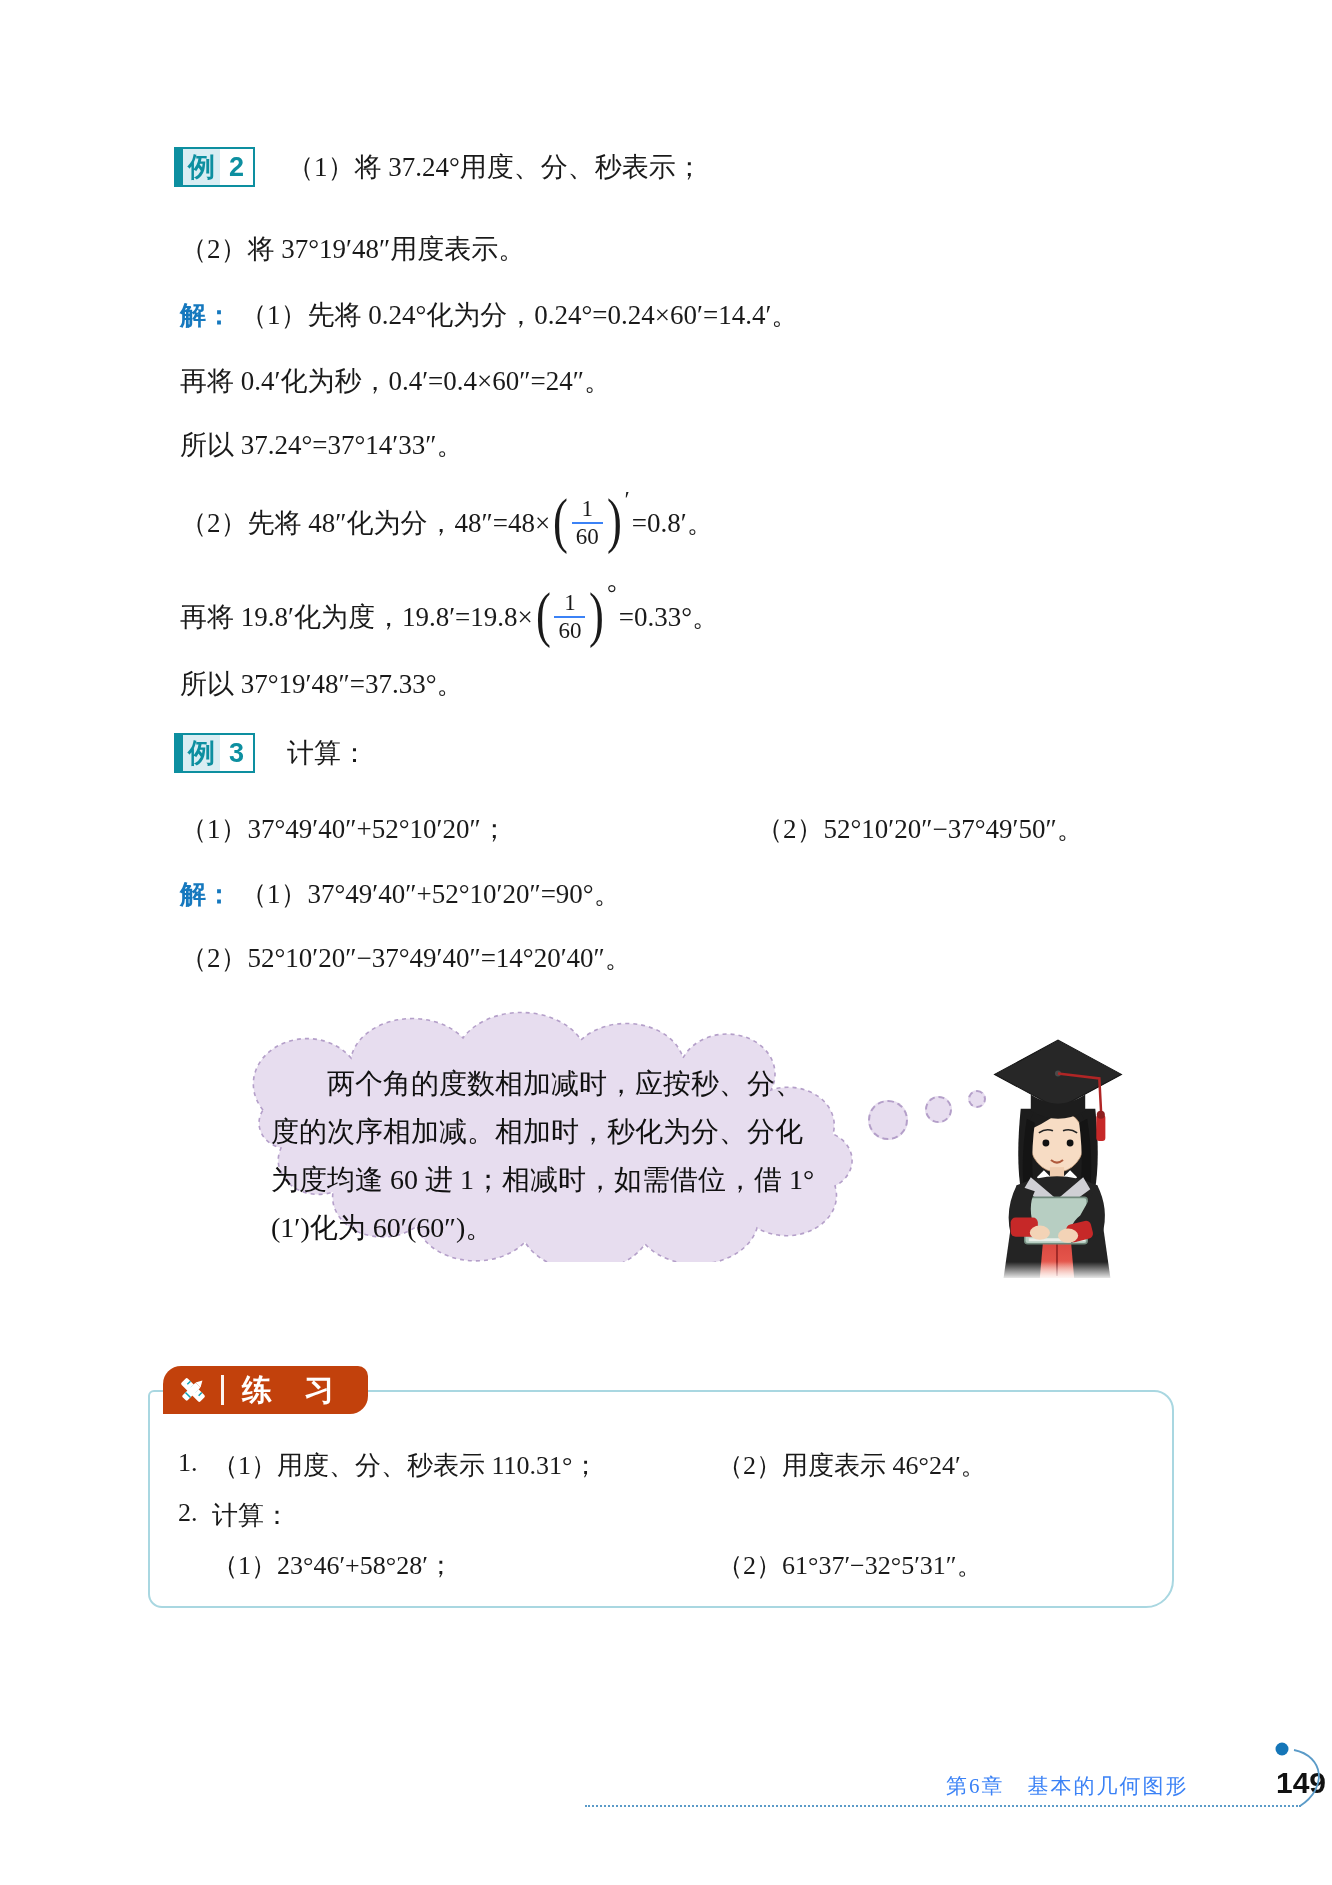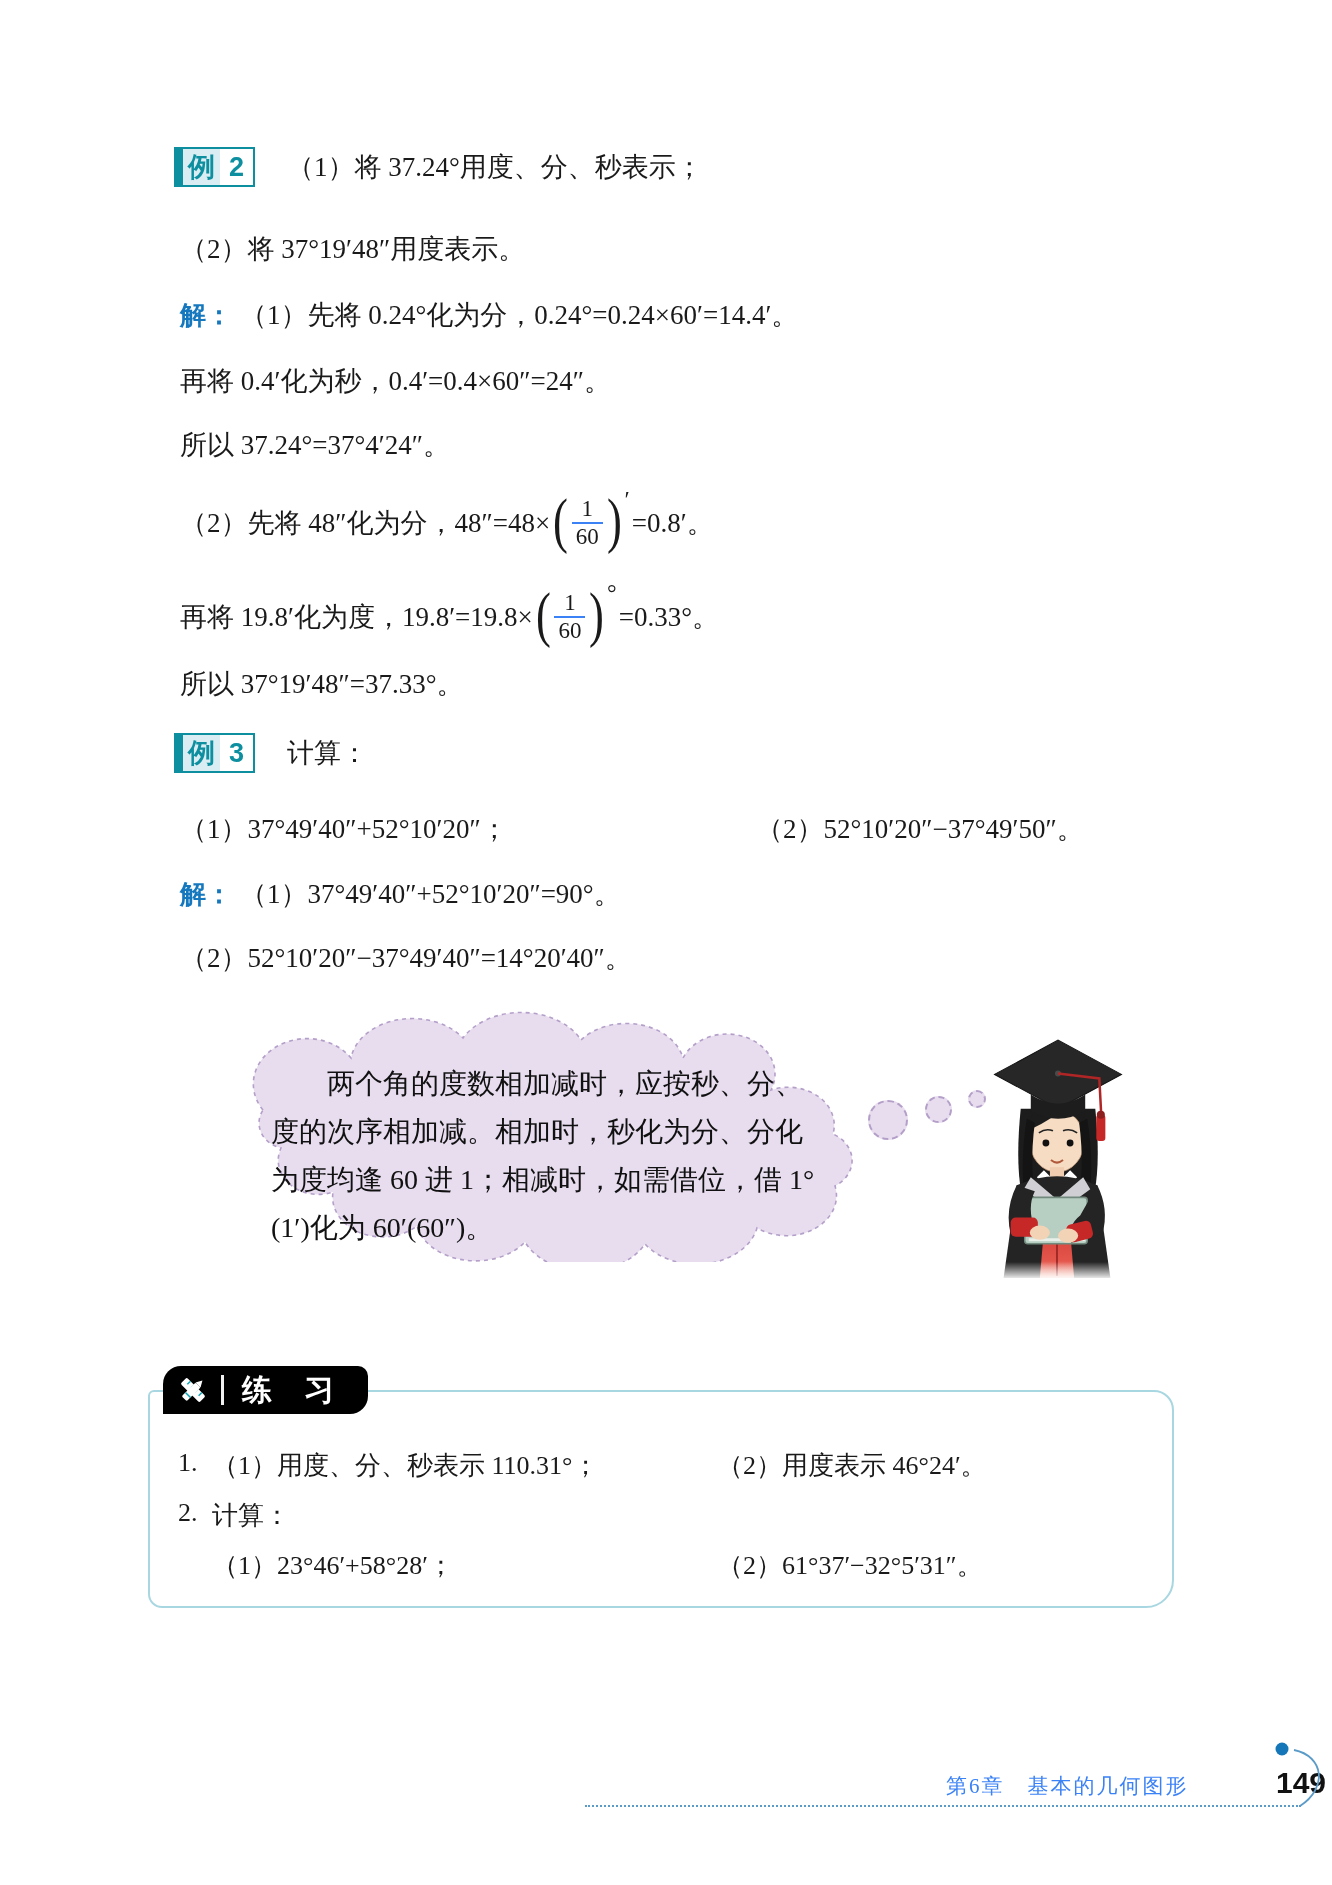--- a/index.html
+++ b/index.html
@@ -25,21 +25,21 @@
   .frac .num{padding:0 4px;}
   .bigp{font-size:62px;font-weight:400;line-height:0;transform:scaleX(.72);display:inline-block;position:relative;top:-3px;}
   .supafter{position:relative;top:-24px;font-size:24px;margin-right:2px;}
   .twocol{display:flex;gap:39px;}
   .c1{width:537px;}
   
   .cloud-text{position:absolute;left:66px;top:56px;width:545px;font-size:28px;line-height:48px;
     text-indent:2em;color:#111;}
   .tdot{position:absolute;border:2px dashed #b49fc9;background:#e7ddef;border-radius:50%;box-sizing:border-box;}
   
-  .ptab{position:absolute;left:163px;top:1366px;height:48px;background:#000000;
+  .ptab{position:absolute;left:163px;top:1366px;height:48px;background:#c2410c;
     border-radius:18px 10px 18px 0;display:flex;align-items:center;padding:0 22px 0 14px;z-index:3;}
   .ptab .divider{width:3px;height:30px;background:rgba(255,255,255,.95);margin:0 14px 0 12px;}
   .ptab .lbl{color:#fff;font-family:"Liberation Sans","DejaVu Sans",sans-serif;font-weight:700;
     font-size:30px;letter-spacing:12px;padding-left:4px;}
   .pbox{position:absolute;left:148px;top:1390px;width:1026px;height:218px;box-sizing:border-box;
     border:2px solid #a9d7e1;border-radius:6px 20px 28px 14px;background:#fff;z-index:1;}
   .prow{position:absolute;display:flex;font-size:26px;white-space:pre;z-index:2;}
   .pc1{width:505px;}
   .pnum{width:34px;}
   
@@ -70,21 +70,21 @@
   <div class="mline" style="left:180px;top:297px;">
     <span class="sol-label">解：</span>
     <span>（1）先将 0.24°化为分，0.24°=0.24×60′=14.4′。</span>
   </div>
 
   <div class="mline" style="left:180px;top:363px;">
     <span>再将 0.4′化为秒，0.4′=0.4×60″=24″。</span>
   </div>
 
   <div class="mline" style="left:180px;top:427px;">
-    <span>所以 37.24°=37°4′24″。</span>
+    <span>所以 37.24°=37°14′33″。</span>
   </div>
 
   <div class="mline" style="left:180px;top:480px;height:86px;">
     <span>（2）先将 48″化为分，48″=48×</span>
     <span class="bigp">(</span>
     <span class="frac">
       <span class="num">1</span>
       <span class="den">60</span>
     </span>
     <span class="bigp">)</span>

